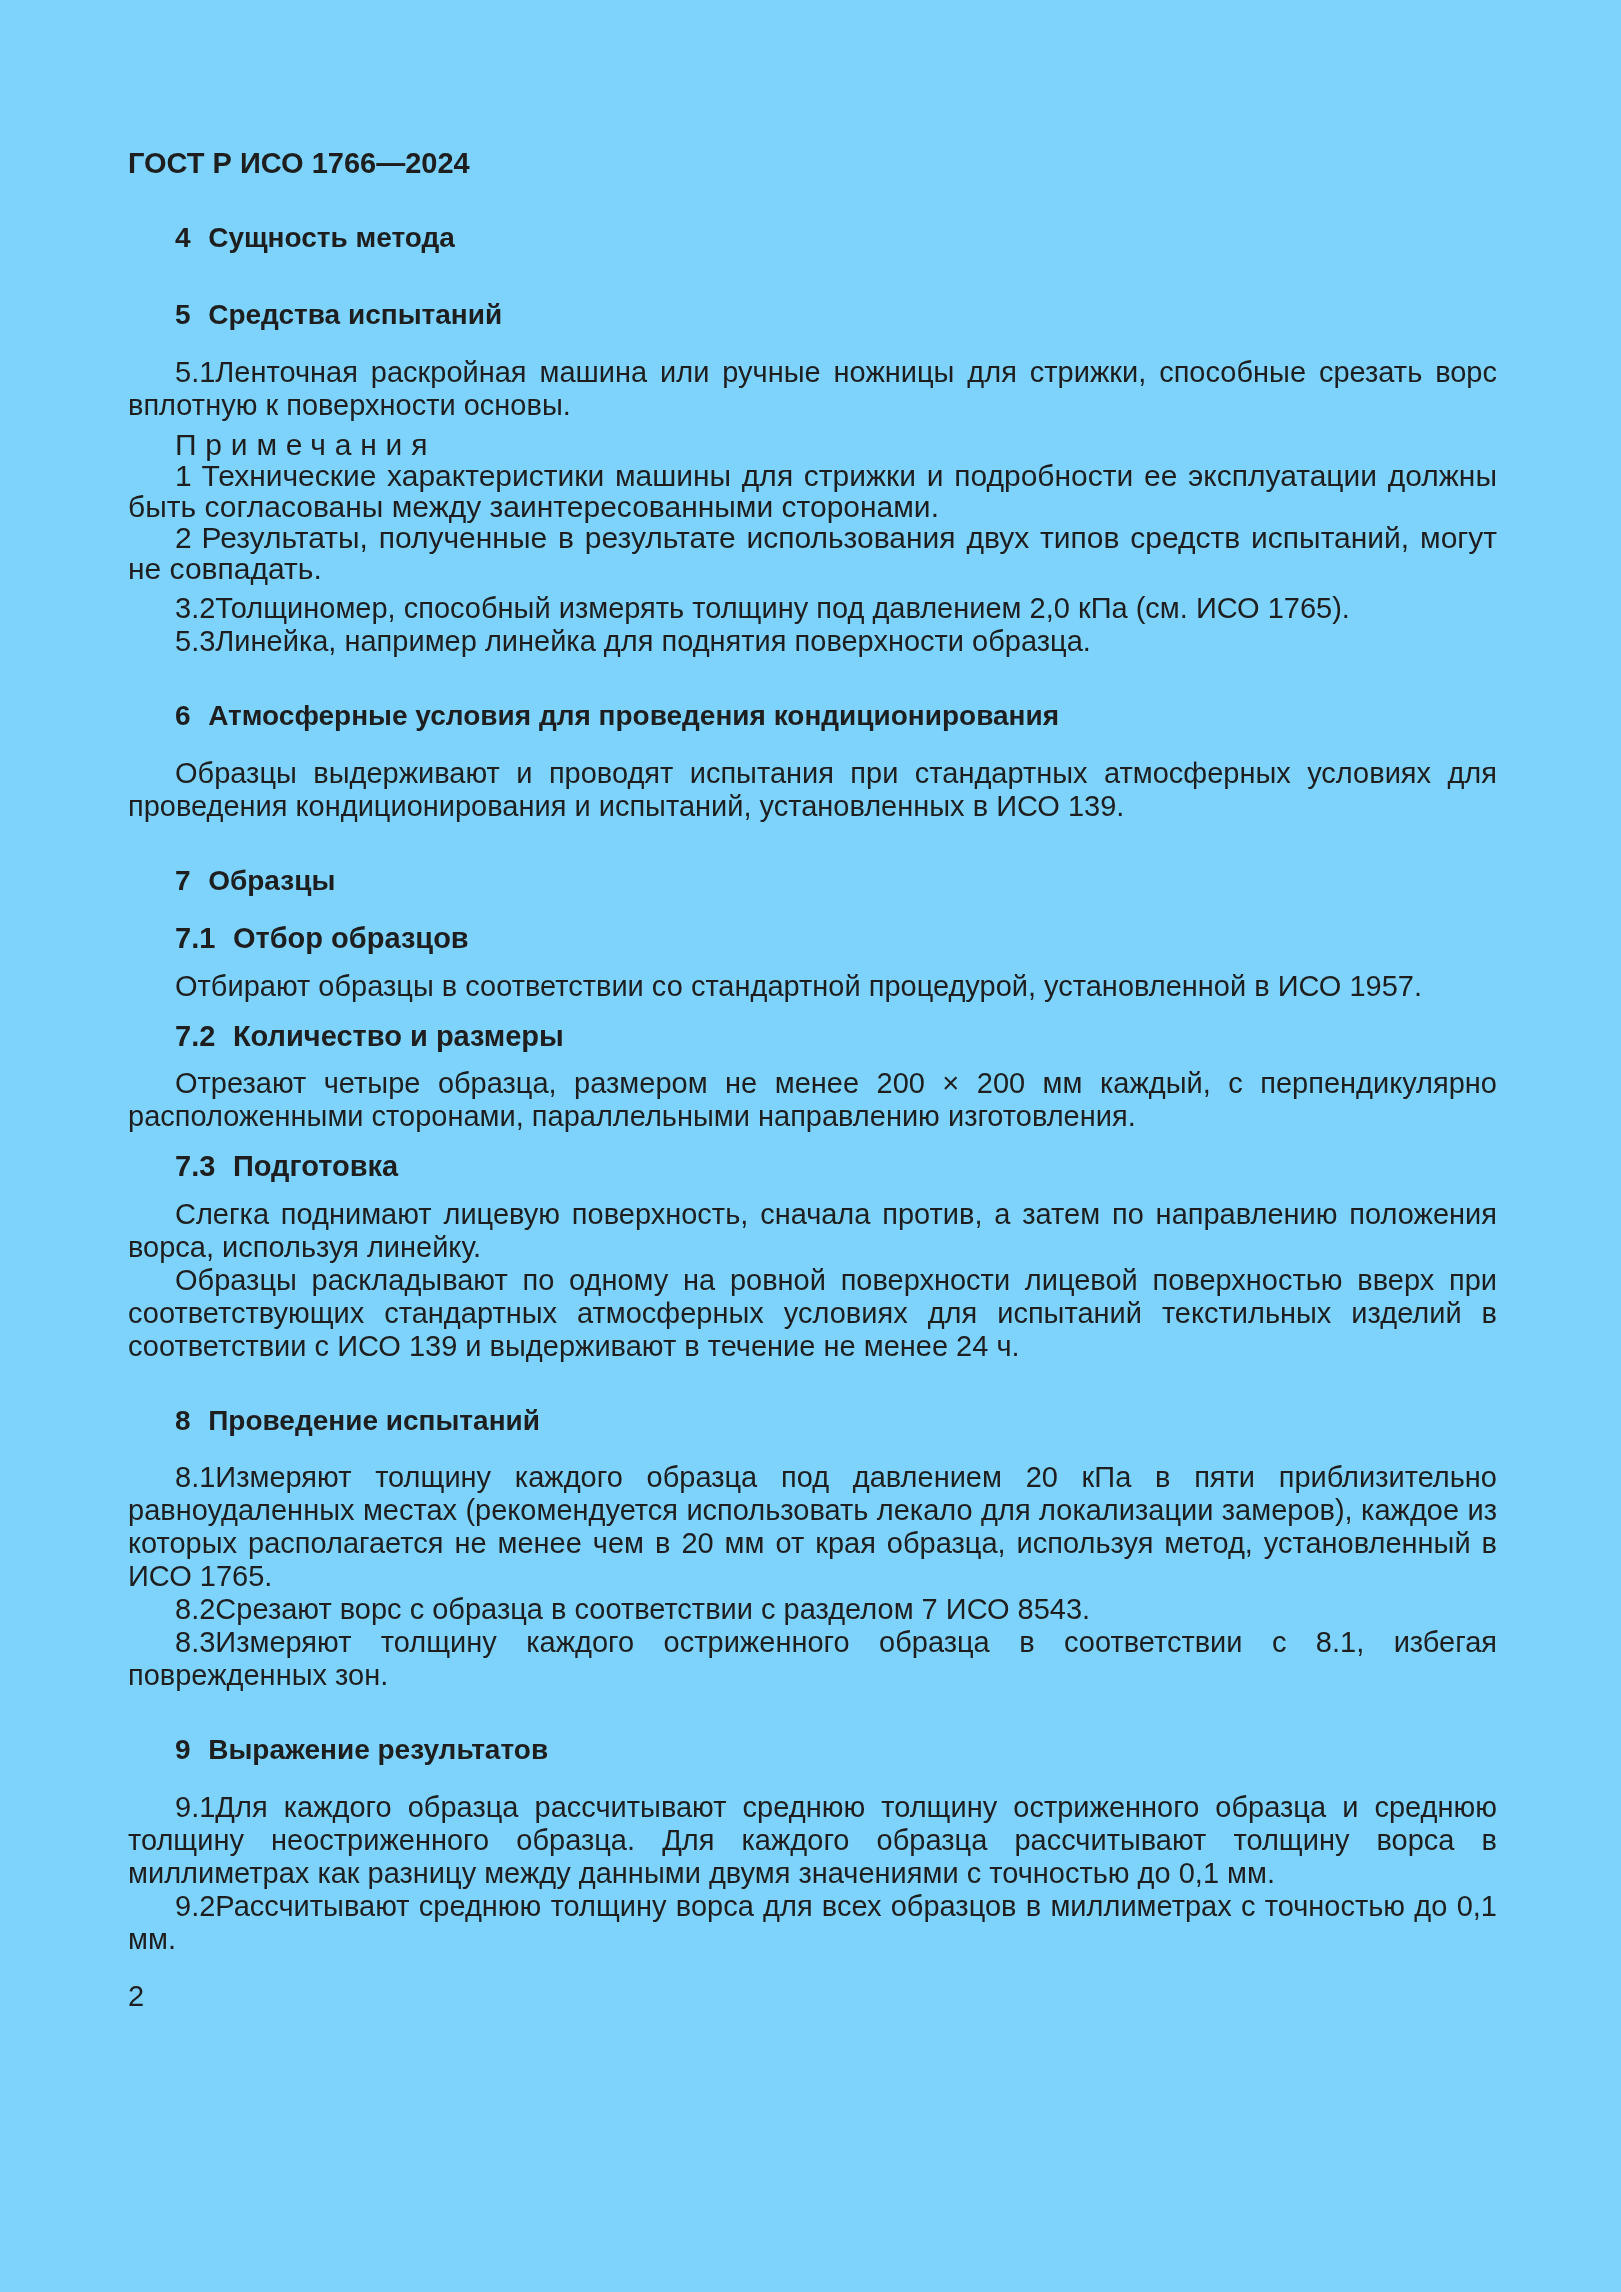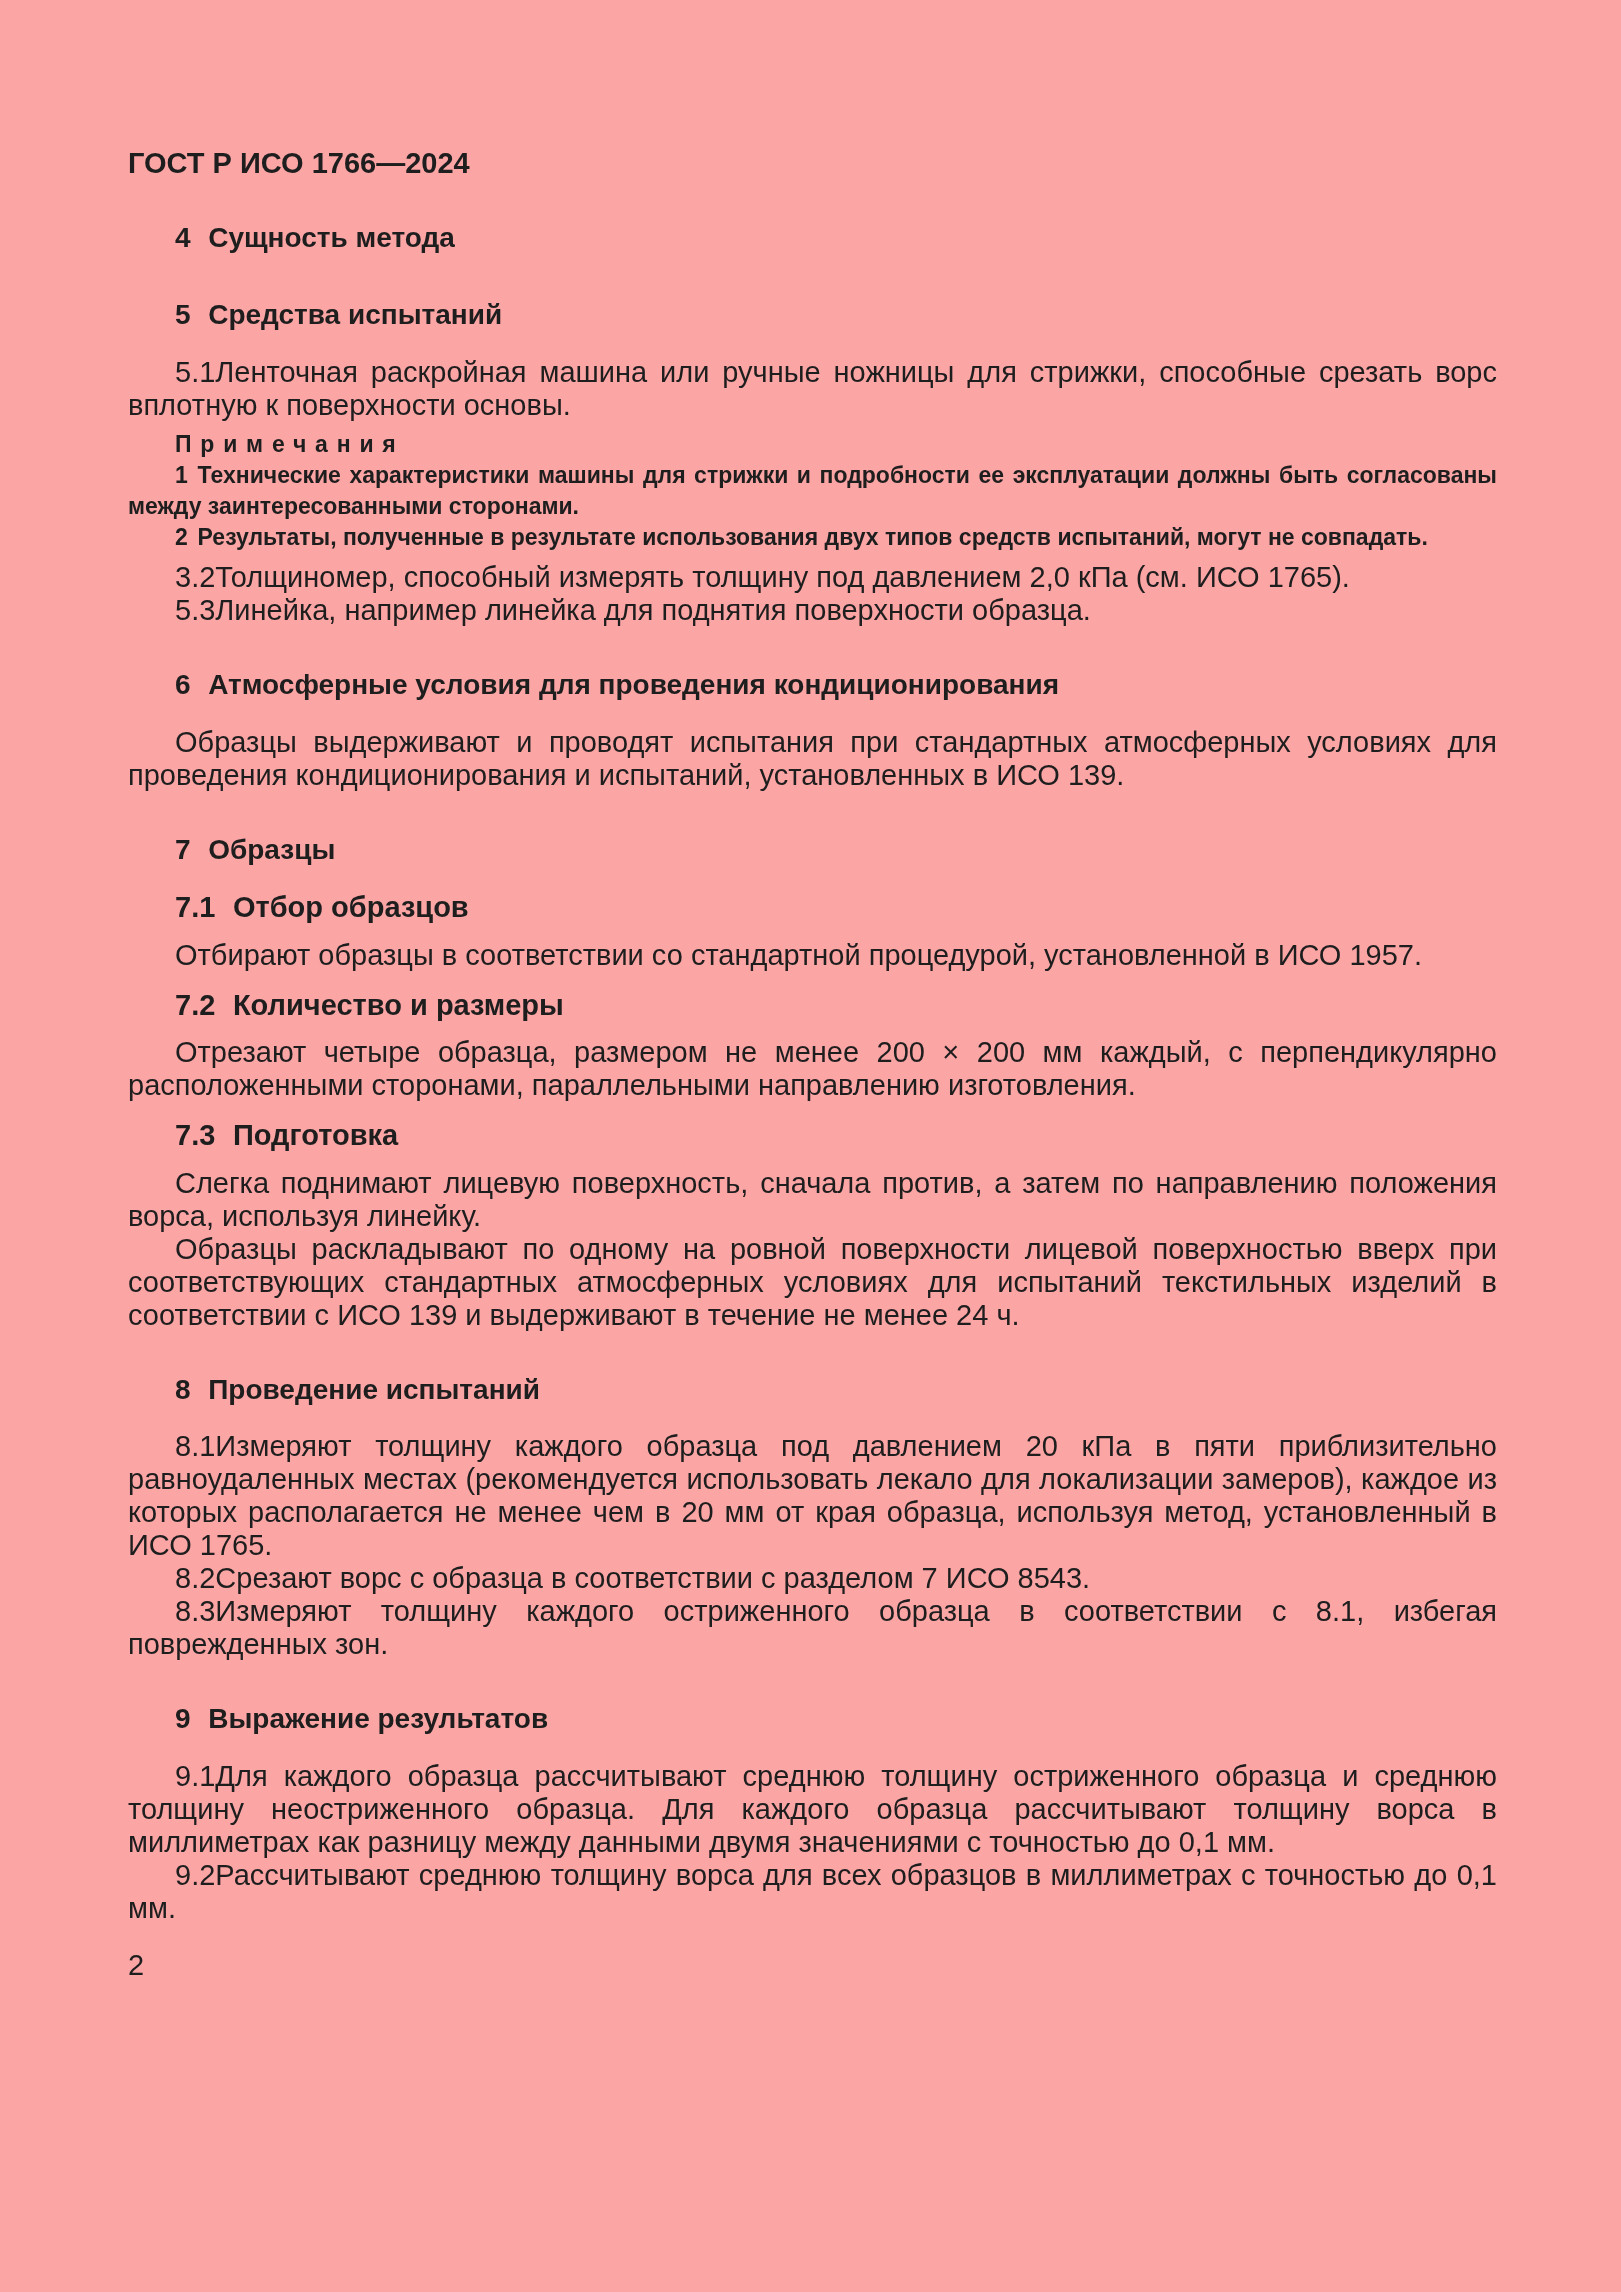--- a/index.html
+++ b/index.html
@@ -1,21 +1,21 @@
 <!DOCTYPE html>
 <html lang="ru"><head>
 <meta charset="utf-8">
 <style>
   * { box-sizing: border-box; }
   html, body { margin: 0; padding: 0; background: #ffffff; }
   .page {
     position: relative;
     width: 1621px;
     height: 2293px;
-    background: #fca5a5;
+    background: #7dd3fc;
     padding: 147px 124px 0 128px;
     font-family: "Liberation Sans", sans-serif;
     font-size: 29px;
     line-height: 33px;
     color: #1e1e1e;
     overflow: hidden;
     hyphens: auto;
     -webkit-hyphens: auto;
   }
   .doc-header {
@@ -40,23 +40,22 @@
   }
   .h-num { margin-right: 17.6px; }
   .para {
     margin: 0;
     text-indent: 47px;
     text-align: justify;
   }
   .p-num { margin-right: 0; }
   .notes {
     margin: 7.8px 0;
-    font-size: 23px;
+    font-size: 30px;
     line-height: 31px;
-    font-weight: bold;
   }
   .notes-label {
     padding-left: 47px;
     letter-spacing: 8.8px;
   }
   .note {
     margin: 0;
     text-indent: 47px;
     text-align: justify;
   }

